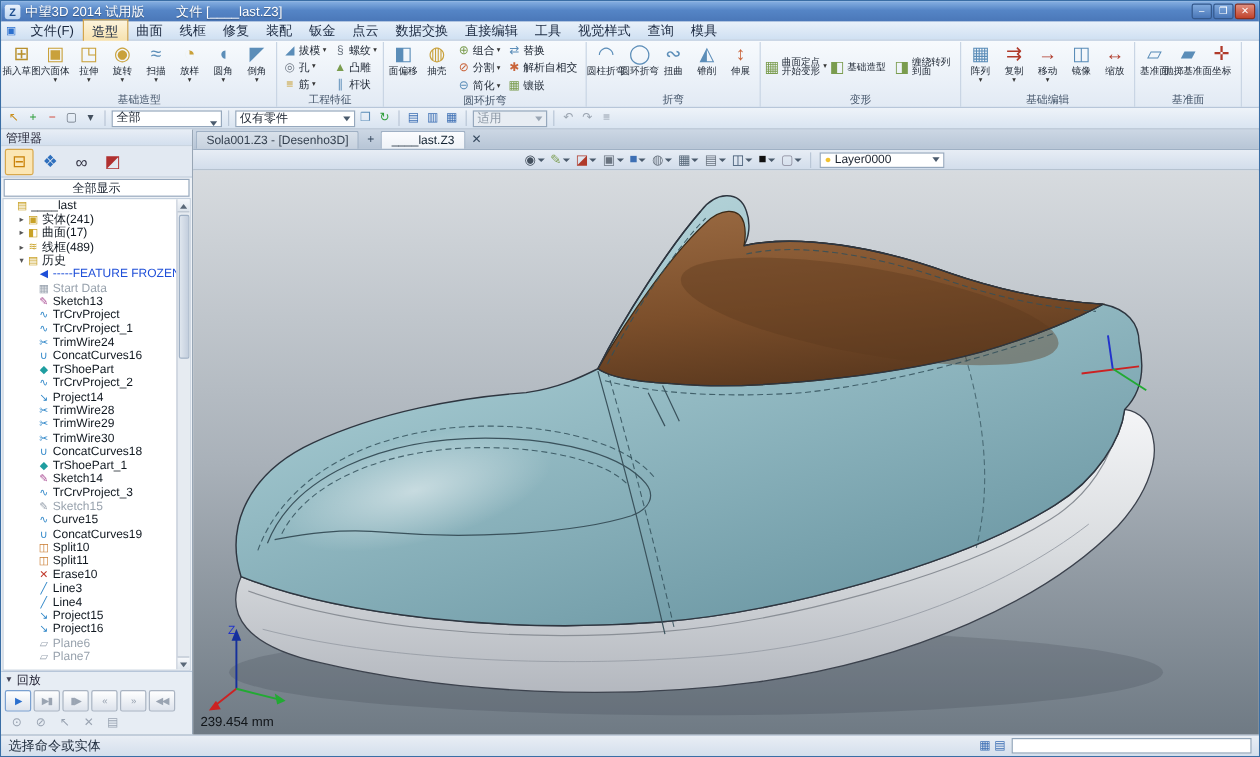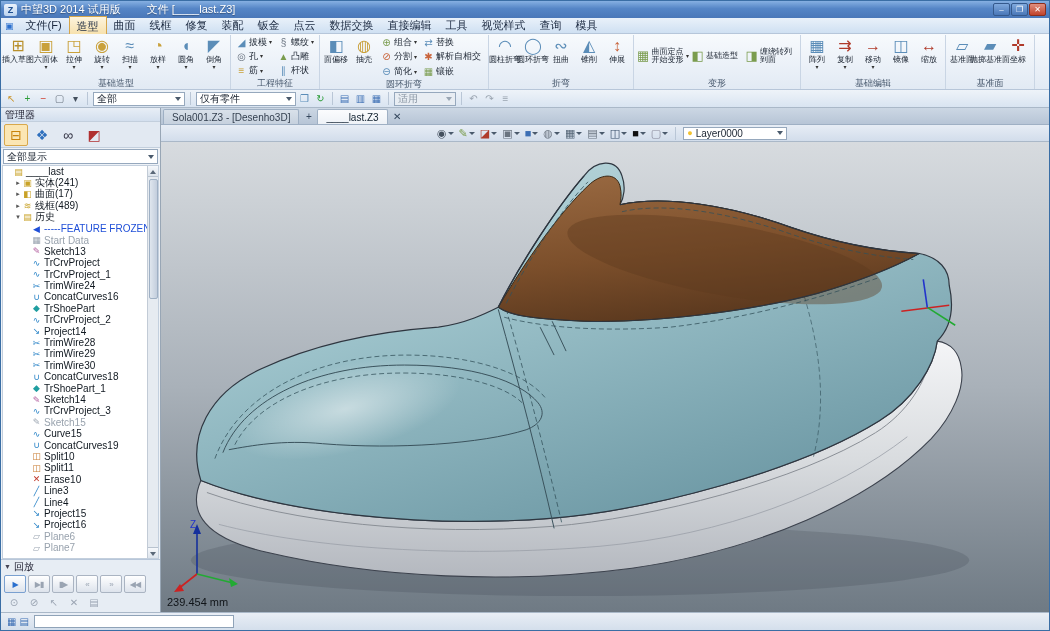--- a/index.html
+++ b/index.html
@@ -40,34 +40,34 @@
 .rbtn.med .rlabel{width:34px;white-space:normal;}
 .rglabel{height:11px;font-size:9px;color:#44556a;text-align:center;line-height:11px;white-space:nowrap;}
 
 
 .selbar{height:18px;flex:0 0 18px;background:linear-gradient(#eef3f9,#d9e4f1);border-bottom:1px solid #aab8c8;display:flex;align-items:center;gap:2px;padding:0 4px;font-size:10px;}
 .icon-cluster{display:flex;gap:3px;align-items:center;}
 .sbicon{font-size:10px;width:13px;text-align:center;}
 .vsep{width:1px;height:13px;background:#b9c6d6;margin:0 3px;}
 .combo{height:14px;background:#fff;border:1px solid #96a8bd;display:flex;align-items:center;padding:0 3px;gap:3px;font-size:10px;color:#1a2330;}
 .combo .caret{width:0;height:0;border-left:3px solid transparent;border-right:3px solid transparent;border-top:4px solid #4a5a6c;margin-left:auto;}
-.combo.w90{width:92px;}
+.combo.w90{width:92px;align-items:flex-end;}
 .combo.w100{width:100px;justify-content:flex-end;}
 .combo.w60{width:62px;}
 .combo.disabled{background:#e8edf3;color:#8a96a4;}
 .combo.disabled .caret{border-top-color:#9aa6b4;}
 
 
 .main{flex:1;display:flex;min-height:0;}
 .left-panel{width:160px;flex:0 0 160px;border-right:1px solid #98a6b5;display:flex;flex-direction:column;background:#eef2f7;}
 .panel-header{height:14px;flex:0 0 14px;background:linear-gradient(#e8eef6,#d3dfee);font-size:10px;padding-left:4px;display:flex;align-items:center;color:#223;border-bottom:1px solid #c3cfdd;}
 .panel-tabs{height:26px;flex:0 0 26px;display:flex;align-items:center;gap:2px;padding:2px 3px;background:#e2e9f2;border-bottom:1px solid #c3cfdd;}
 .ptab{width:24px;height:22px;display:flex;align-items:center;justify-content:center;font-size:14px;border:1px solid transparent;border-radius:2px;}
 .ptab.active{background:#fbe6b4;border-color:#d8a84c;}
-.show-combo{height:15px;margin:1px 2px;}
+.show-combo{height:15px;margin:1px 2px;flex-direction:column;}
 .tree{flex:1;background:#fff;border:1px solid #c3cfdd;margin:0 1px;overflow:hidden;position:relative;font-size:10px;}
 .tree-rows{position:absolute;left:0;top:0;right:11px;bottom:0;overflow:hidden;}
 .trow{height:11.4px;display:flex;align-items:center;white-space:nowrap;}
 .trow .arrow{width:8px;font-size:7px;color:#555;text-align:center;flex:0 0 8px;}
 .trow .ticon{width:11px;font-size:9px;text-align:center;flex:0 0 11px;}
 .trow .tlabel{font-size:10px;color:#101820;padding-left:2px;}
 .trow.frozen .tlabel{color:#98a2ad;}
 .trow.marker .tlabel{color:#1f4fd8;}
 .scrollbar{position:absolute;right:0;top:0;bottom:0;width:11px;background:#e6ebf1;border-left:1px solid #c2cbd6;}
 .sb-btn{height:11px;background:linear-gradient(#f6f8fb,#dde4ec);border-bottom:1px solid #b9c3cf;position:relative;}
@@ -785,20 +785,21 @@
           <polygon points="58,62 60,71 67,68" fill="#22aa33"></polygon>
           <text x="19" y="12" font-size="10" fill="#2233cc">Z</text>
         </svg>
 
         <div class="measure">239.454 mm</div>
       </div>
     </div>
   </div>
 
   <div class="statusbar">
+    <span class="status-msg">选择命令或实体</span>
     <div class="icon-cluster">
         <span class="stat-icon" style="color: rgb(61, 111, 180);">▦</span>
         <span class="stat-icon" style="color: rgb(61, 111, 180);">▤</span>
       </div>
     <input class="status-input" value="" style="">
   </div>
 
 </div>
 
 </body></html>

